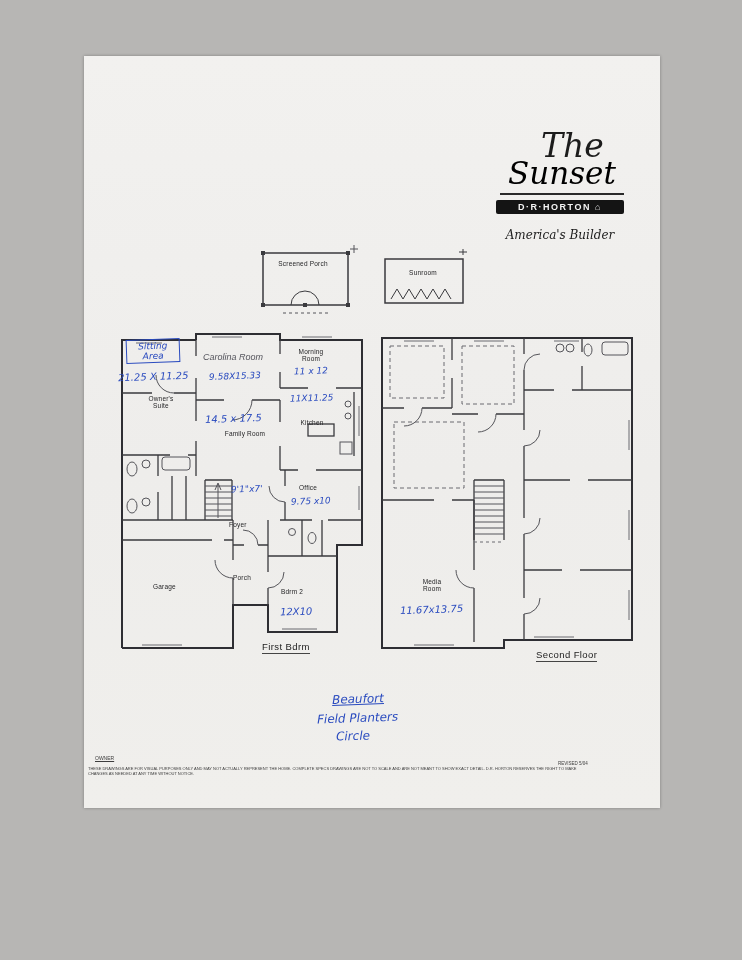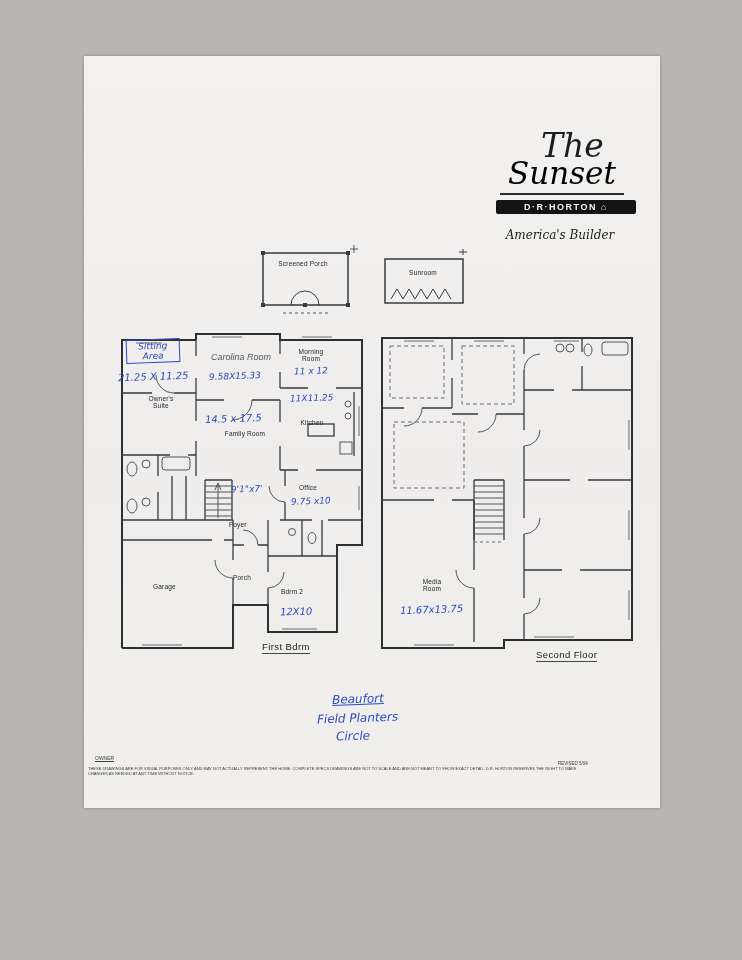--- a/index.html
+++ b/index.html
@@ -15,21 +15,21 @@
     box-shadow:0 0 3px rgba(0,0,0,.3);
   }
   .title-the{
     font-family:"DejaVu Serif",serif;font-style:italic;font-size:33px;color:#1c1c1c;
   }
   .title-sunset{
     font-family:"DejaVu Serif",serif;font-style:italic;font-size:31px;color:#000000;
     border-bottom:2px solid #2a2a2a;padding:0 8px 2px 8px;
   }
   .logo-bar{
-    width:140px;height:14px;background:#141414;color:#f3f3f3;
+    width:128px;height:14px;background:#141414;color:#f3f3f3;
     font-size:9px;font-weight:bold;letter-spacing:1.5px;text-align:center;line-height:14px;
     border-radius:2px;
   }
   .logo-tagline{
     width:128px;text-align:center;font-family:"DejaVu Serif",serif;
     font-style:italic;font-size:12px;color:#1c1c1c;
   }
   .print{color:#1e1e20;font-size:6.5px;letter-spacing:.2px;}
   .pencil{color:#54545c;font-style:italic;font-size:9px;white-space:nowrap;}
   .hand{
@@ -192,21 +192,21 @@
   </g>
 </svg>
 
 <div>
 
   <div class="abs print center" style="left:265px;top:260px;width:76px;">Screened Porch</div>
   <div class="abs print center" style="left:390px;top:269px;width:66px;">Sunroom</div>
 
   <div class="abs hand hand-box" style="left:126px;top:339px;width:46px;">Sitting Area</div>
   <div class="abs hand" style="left:118px;top:371px;font-size:10px;">21.25 X 11.25</div>
-  <div class="abs pencil" style="left:203px;top:352px;margin-left:8px;">Carolina Room</div>
+  <div class="abs pencil" style="left:203px;top:352px;">Carolina Room</div>
   <div class="abs hand" style="left:209px;top:371px;">9.58X15.33</div>
   <div class="abs print center" style="left:290px;top:348px;width:42px;">Morning Room</div>
   <div class="abs hand" style="left:294px;top:366px;">11 x 12</div>
   <div class="abs print center" style="left:140px;top:395px;width:42px;">Owner's Suite</div>
   <div class="abs hand" style="left:290px;top:393px;">11X11.25</div>
   <div class="abs hand" style="left:205px;top:413px;font-size:10px;">14.5 x 17.5</div>
   <div class="abs print center" style="left:224px;top:430px;width:42px;">Family Room</div>
   <div class="abs print center" style="left:292px;top:419px;width:40px;">Kitchen</div>
   <div class="abs hand" style="left:231px;top:484px;">9'1"x7'</div>
   <div class="abs print" style="left:299px;top:484px;">Office</div>

